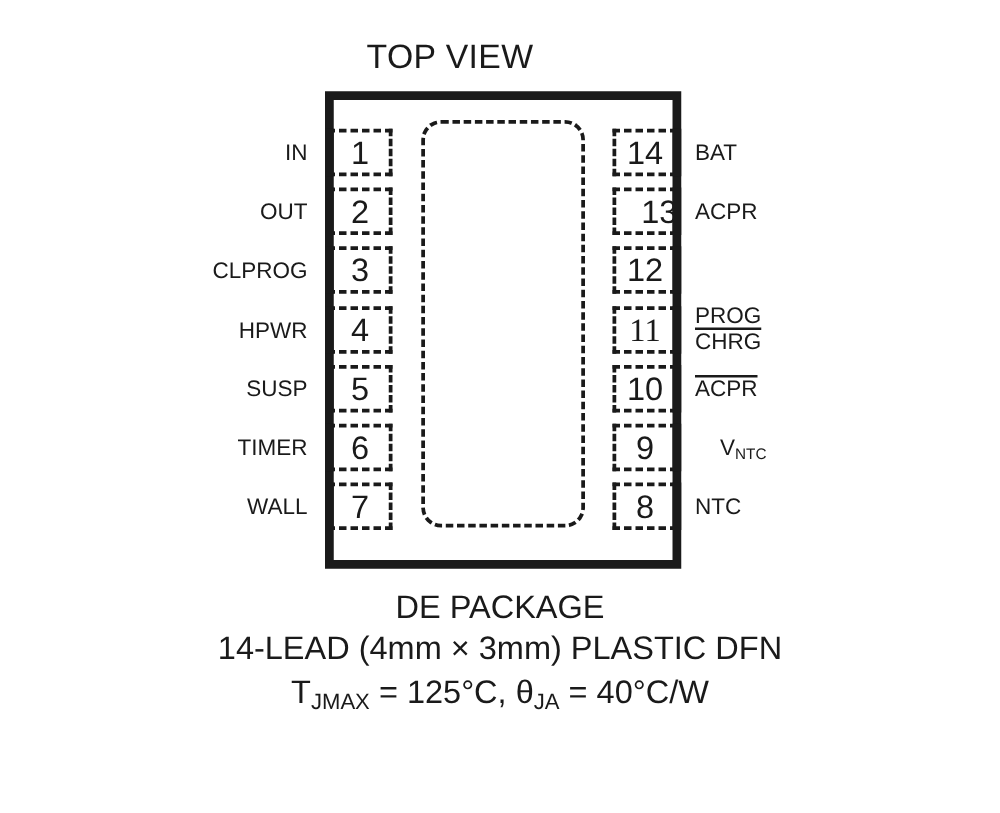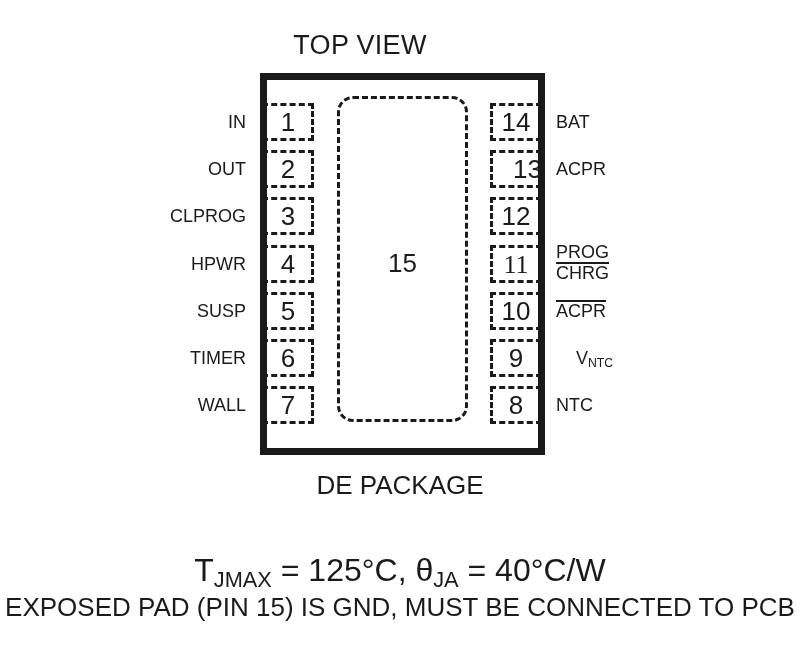--- a/index.html
+++ b/index.html
@@ -125,34 +125,33 @@
   
   .caption {
     position: absolute;
     left: 0;
     width: 800px;
     text-align: center;
     white-space: nowrap;
   }
   .cap-pkg     { top: 470px; font-size: 26px; }
   .cap-lead    { top: 503px; font-size: 26px; }
-  .cap-thermal { top: 552px; font-size: 32px; }
+  .cap-thermal { top: 538px; font-size: 26px; }
   .cap-pad     { top: 592px; font-size: 26px; }
 </style>
 </head>
 <body>
 
 <div id="diagram">
 
   <div class="title">TOP VIEW</div>
 
   <div class="pkg-outline"></div>
 
   <div class="pad"></div>
-  <div class="pad-label">15</div>
 
   <div id="pins-layer">
       <div class="pin left" style="top: 103px;"><span>1</span></div>
       <div class="wall-mask l" style="top: 103px; height: 38px;"></div>
       <div class="pin left" style="top: 150.2px;"><span>2</span></div>
       <div class="wall-mask l" style="top: 150.2px; height: 38px;"></div>
       <div class="pin left" style="top: 197.4px;"><span>3</span></div>
       <div class="wall-mask l" style="top: 197.4px; height: 38px;"></div>
       <div class="pin left" style="top: 244.6px;"><span>4</span></div>
       <div class="wall-mask l" style="top: 244.6px; height: 38px;"></div>
@@ -188,20 +187,20 @@
       <div class="pin-name right" style="top: 103px;"><span>BAT</span></div>
       <div class="pin-name right" style="top: 150.2px;"><span>ACPR</span></div>
       <div class="pin-name right" style="top: 197.4px; margin-top: 36px;"><span>PROG</span></div>
       <div class="pin-name right" style="top: 254px;"><span class="ovl">CHRG</span></div>
       <div class="pin-name right" style="top: 291.8px;"><span class="ovl">ACPR</span></div>
       <div class="pin-name right" style="top: 339px; margin-left: 20px;"><span>V</span><sub>NTC</sub></div>
       <div class="pin-name right" style="top: 386.2px;"><span>NTC</span></div>
     </div>
 
   <div class="caption cap-pkg">DE PACKAGE</div>
+  <div class="caption cap-lead">14-LEAD (4mm × 3mm) PLASTIC DFN</div>
 
   <div class="caption cap-thermal">
     <span>T</span><sub>JMAX</sub><span> = 125°C, </span><span>θ</span><sub>JA</sub><span> = 40°C/W</span>
   </div>
 
-  <div class="caption cap-pad">EXPOSED PAD (PIN 15) IS GND, MUST BE CONNECTED TO PCB</div>
 
 </div>
 
 </body></html>

